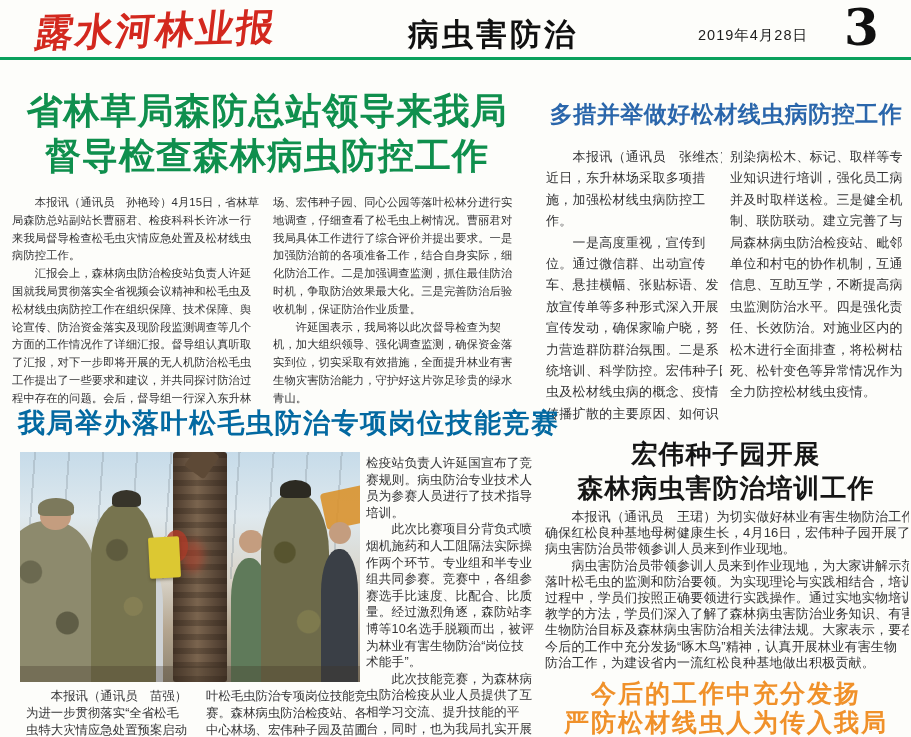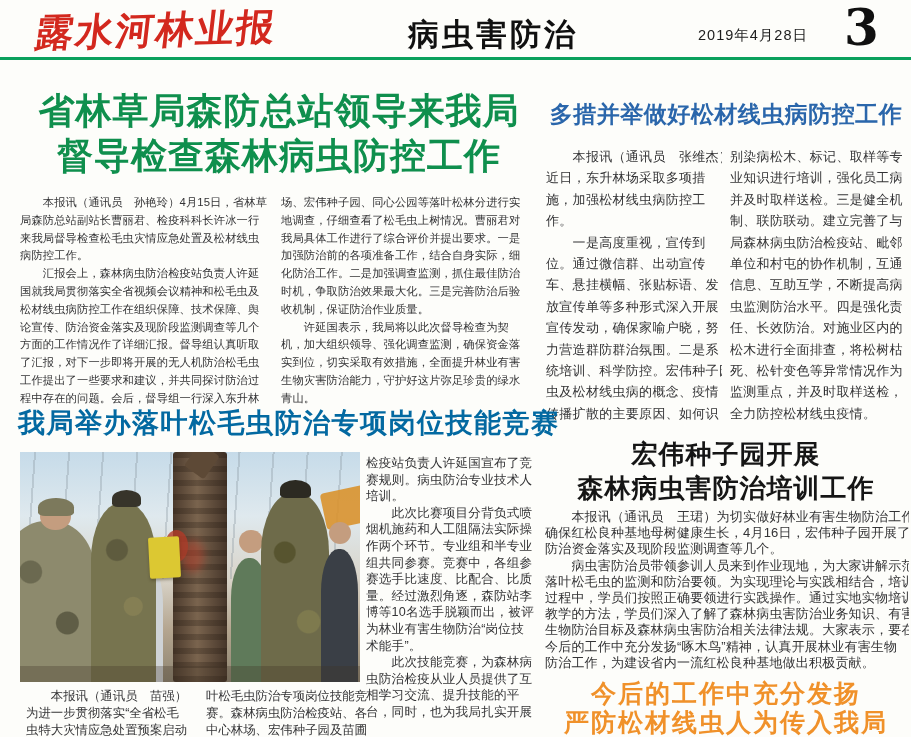--- a/index.html
+++ b/index.html
@@ -31,25 +31,25 @@
     font-family:"DejaVu Serif","Liberation Serif",serif;
     font-size:50px;font-weight:bold;color:#101010;
   }
   .green-rule{position:absolute;left:0;top:57px;width:911px;height:3px;background:#0aa05c;}
 
   
   .tline{white-space:nowrap;overflow:hidden;}
 
   
   .a1-title{
-    position:absolute;left:22px;top:88px;width:514px;text-align:center;
+    position:absolute;left:10px;top:88px;width:514px;text-align:center;
     color:#0f8f4d;font-weight:bold;font-size:36px;line-height:45px;
     letter-spacing:1px;white-space:nowrap;
   }
-  .a1-cols{position:absolute;left:20px;top:194px;width:512px;display:flex;gap:10px;}
+  .a1-cols{position:absolute;left:12px;top:194px;width:512px;display:flex;gap:10px;}
   .a1-cols .col{width:251px;}
   .a1-cols .tline{font-size:11.3px;line-height:17.8px;letter-spacing:.1px;color:#333335;}
 
   
   .a2-title{
     position:absolute;left:545px;top:99px;width:362px;text-align:center;
     color:#2a66ab;font-weight:bold;font-size:23px;letter-spacing:.5px;white-space:nowrap;
   }
   .a2-cols{position:absolute;left:546px;top:146px;width:360px;display:flex;gap:8px;}
   .a2-cols .col{width:176px;}
@@ -193,21 +193,20 @@
         <div class="tline">业知识进行培训，强化员工病</div>
         <div class="tline">并及时取样送检。三是健全机</div>
         <div class="tline">制、联防联动。建立完善了与</div>
         <div class="tline">局森林病虫防治检疫站、毗邻</div>
         <div class="tline">单位和村屯的协作机制，互通</div>
         <div class="tline">信息、互助互学，不断提高病</div>
         <div class="tline">虫监测防治水平。四是强化责</div>
         <div class="tline">任、长效防治。对施业区内的</div>
         <div class="tline">松木进行全面排查，将松树枯</div>
         <div class="tline">死、松针变色等异常情况作为</div>
-        <div class="tline">监测重点，并及时取样送检，</div>
         <div class="tline">全力防控松材线虫疫情。</div>
       </div>
   </div>
 
   <div class="a3-title">我局举办落叶松毛虫防治专项岗位技能竞赛</div>
 
   <div class="photo">
     <div class="trees"></div>
     <div class="excavator"></div>
     <div class="trunk"></div>
@@ -234,20 +233,21 @@
 
     <div class="fig" style="left:88.5%;width:11%;height:62%;background:#3a3f46;"></div>
     <div class="head" style="left:91%;bottom:60%;width:6.5%;height:9.5%;"></div>
 
     <div class="ground"></div>
   </div>
 
   <div class="a3-rightcol">
       <div class="tline">检疫站负责人许延国宣布了竞</div>
       <div class="tline">赛规则。病虫防治专业技术人</div>
+      <div class="tline">员为参赛人员进行了技术指导</div>
       <div class="tline">培训。</div>
       <div class="tline">　　此次比赛项目分背负式喷</div>
       <div class="tline">烟机施药和人工阻隔法实际操</div>
       <div class="tline">作两个环节。专业组和半专业</div>
       <div class="tline">组共同参赛。竞赛中，各组参</div>
       <div class="tline">赛选手比速度、比配合、比质</div>
       <div class="tline">量。经过激烈角逐，森防站李</div>
       <div class="tline">博等10名选手脱颖而出，被评</div>
       <div class="tline">为林业有害生物防治“岗位技</div>
       <div class="tline">术能手”。</div>
@@ -269,21 +269,21 @@
       </div>
   </div>
 
   <div class="a4-title">
     <div>宏伟种子园开展</div>
     <div>森林病虫害防治培训工作</div>
   </div>
   <div class="a4-body">
       <div class="tline">　　本报讯（通讯员　王珺）为切实做好林业有害生物防治工作，</div>
       <div class="tline">确保红松良种基地母树健康生长，4月16日，宏伟种子园开展了以</div>
-      <div class="tline">防治资金落实及现阶段监测调查等几个。</div>
+      <div class="tline">病虫害防治员带领参训人员来到作业现地。</div>
       <div class="tline">　　病虫害防治员带领参训人员来到作业现地，为大家讲解示范</div>
       <div class="tline">落叶松毛虫的监测和防治要领。为实现理论与实践相结合，培训</div>
       <div class="tline">过程中，学员们按照正确要领进行实践操作。通过实地实物培训</div>
       <div class="tline">教学的方法，学员们深入了解了森林病虫害防治业务知识、有害</div>
       <div class="tline">生物防治目标及森林病虫害防治相关法律法规。大家表示，要在</div>
       <div class="tline">今后的工作中充分发扬“啄木鸟”精神，认真开展林业有害生物</div>
       <div class="tline">防治工作，为建设省内一流红松良种基地做出积极贡献。</div>
     </div>
 
   <div class="slogan">

